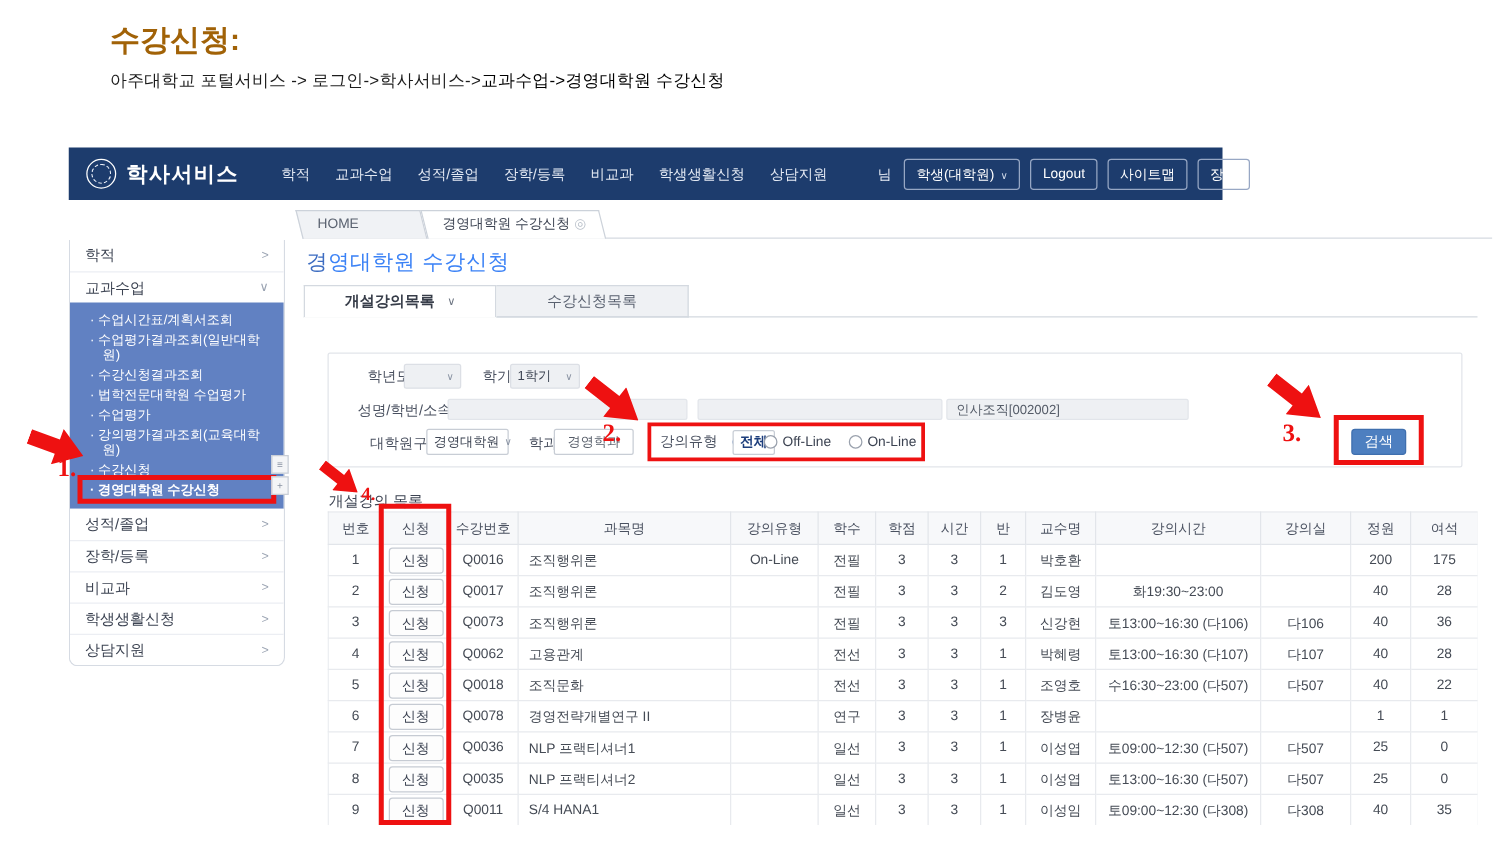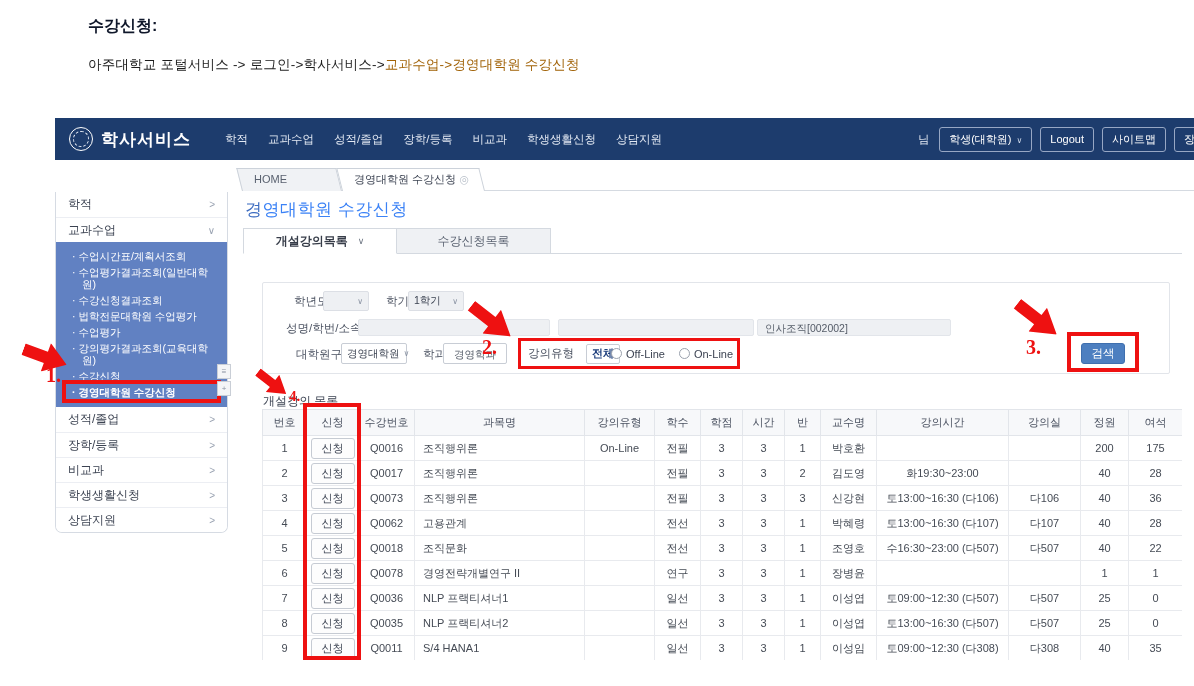--- a/index.html
+++ b/index.html
@@ -1,26 +1,26 @@
 <!DOCTYPE html>
 <html><head>
 <meta charset="utf-8">
 <style>
   * { margin:0; padding:0; box-sizing:border-box; }
   html,body { background:#fff; }
   body { font-family:"Liberation Sans","DejaVu Sans",sans-serif; }
   #stage { position:relative; width:1194px; height:686px; background:#fff; overflow:hidden; }
 
   
-  .anno-heading { position:absolute; left:88px; top:16px; font-size:16px; font-weight:bold; color:#0f172a; }
+  .anno-heading { position:absolute; left:88px; top:16px; font-size:24px; font-weight:bold; color:#a16207; }
   .anno-path { position:absolute; left:88px; top:56px; font-size:13.5px; color:#1c1c1c; letter-spacing:.2px; }
-  .anno-path .hl { color:#a16207; }
-
-  
-  .app-header { position:absolute; left:55px; top:118px; width:1139px; height:42px; background:#1d3c6d; display:flex; align-items:center; color:#fff; }
+  .anno-path .hl { color:#000000; }
+
+  
+  .app-header { position:absolute; left:55px; top:118px; width:923px; height:42px; background:#1d3c6d; display:flex; align-items:center; color:#fff; }
   .logo-group { display:flex; align-items:center; gap:8px; margin-left:14px; }
   .emblem { width:24px; height:24px; border:1.5px solid #fff; border-radius:50%; position:relative; flex:0 0 auto; }
   .emblem::after { content:""; position:absolute; inset:3px; border:1px dashed #e8edf6; border-radius:50%; }
   .logo-text { font-size:17px; font-weight:bold; letter-spacing:1px; }
   .hdr-nav { display:flex; gap:20px; margin-left:34px; font-size:11.5px; color:#e3e9f3; }
   .nav-item { cursor:default; white-space:nowrap; }
   .hdr-right { margin-left:auto; display:flex; align-items:center; gap:8px; font-size:11px; }
   .user-suffix { margin-right:2px; color:#e9eef6; }
   .hdr-btn { background:transparent; border:1px solid #97a7c4; border-radius:3px; color:#fff; font-size:11px; padding:4px 9px; white-space:nowrap; font-family:inherit; }
   .hdr-btn:last-child { margin-right:-22px; }

